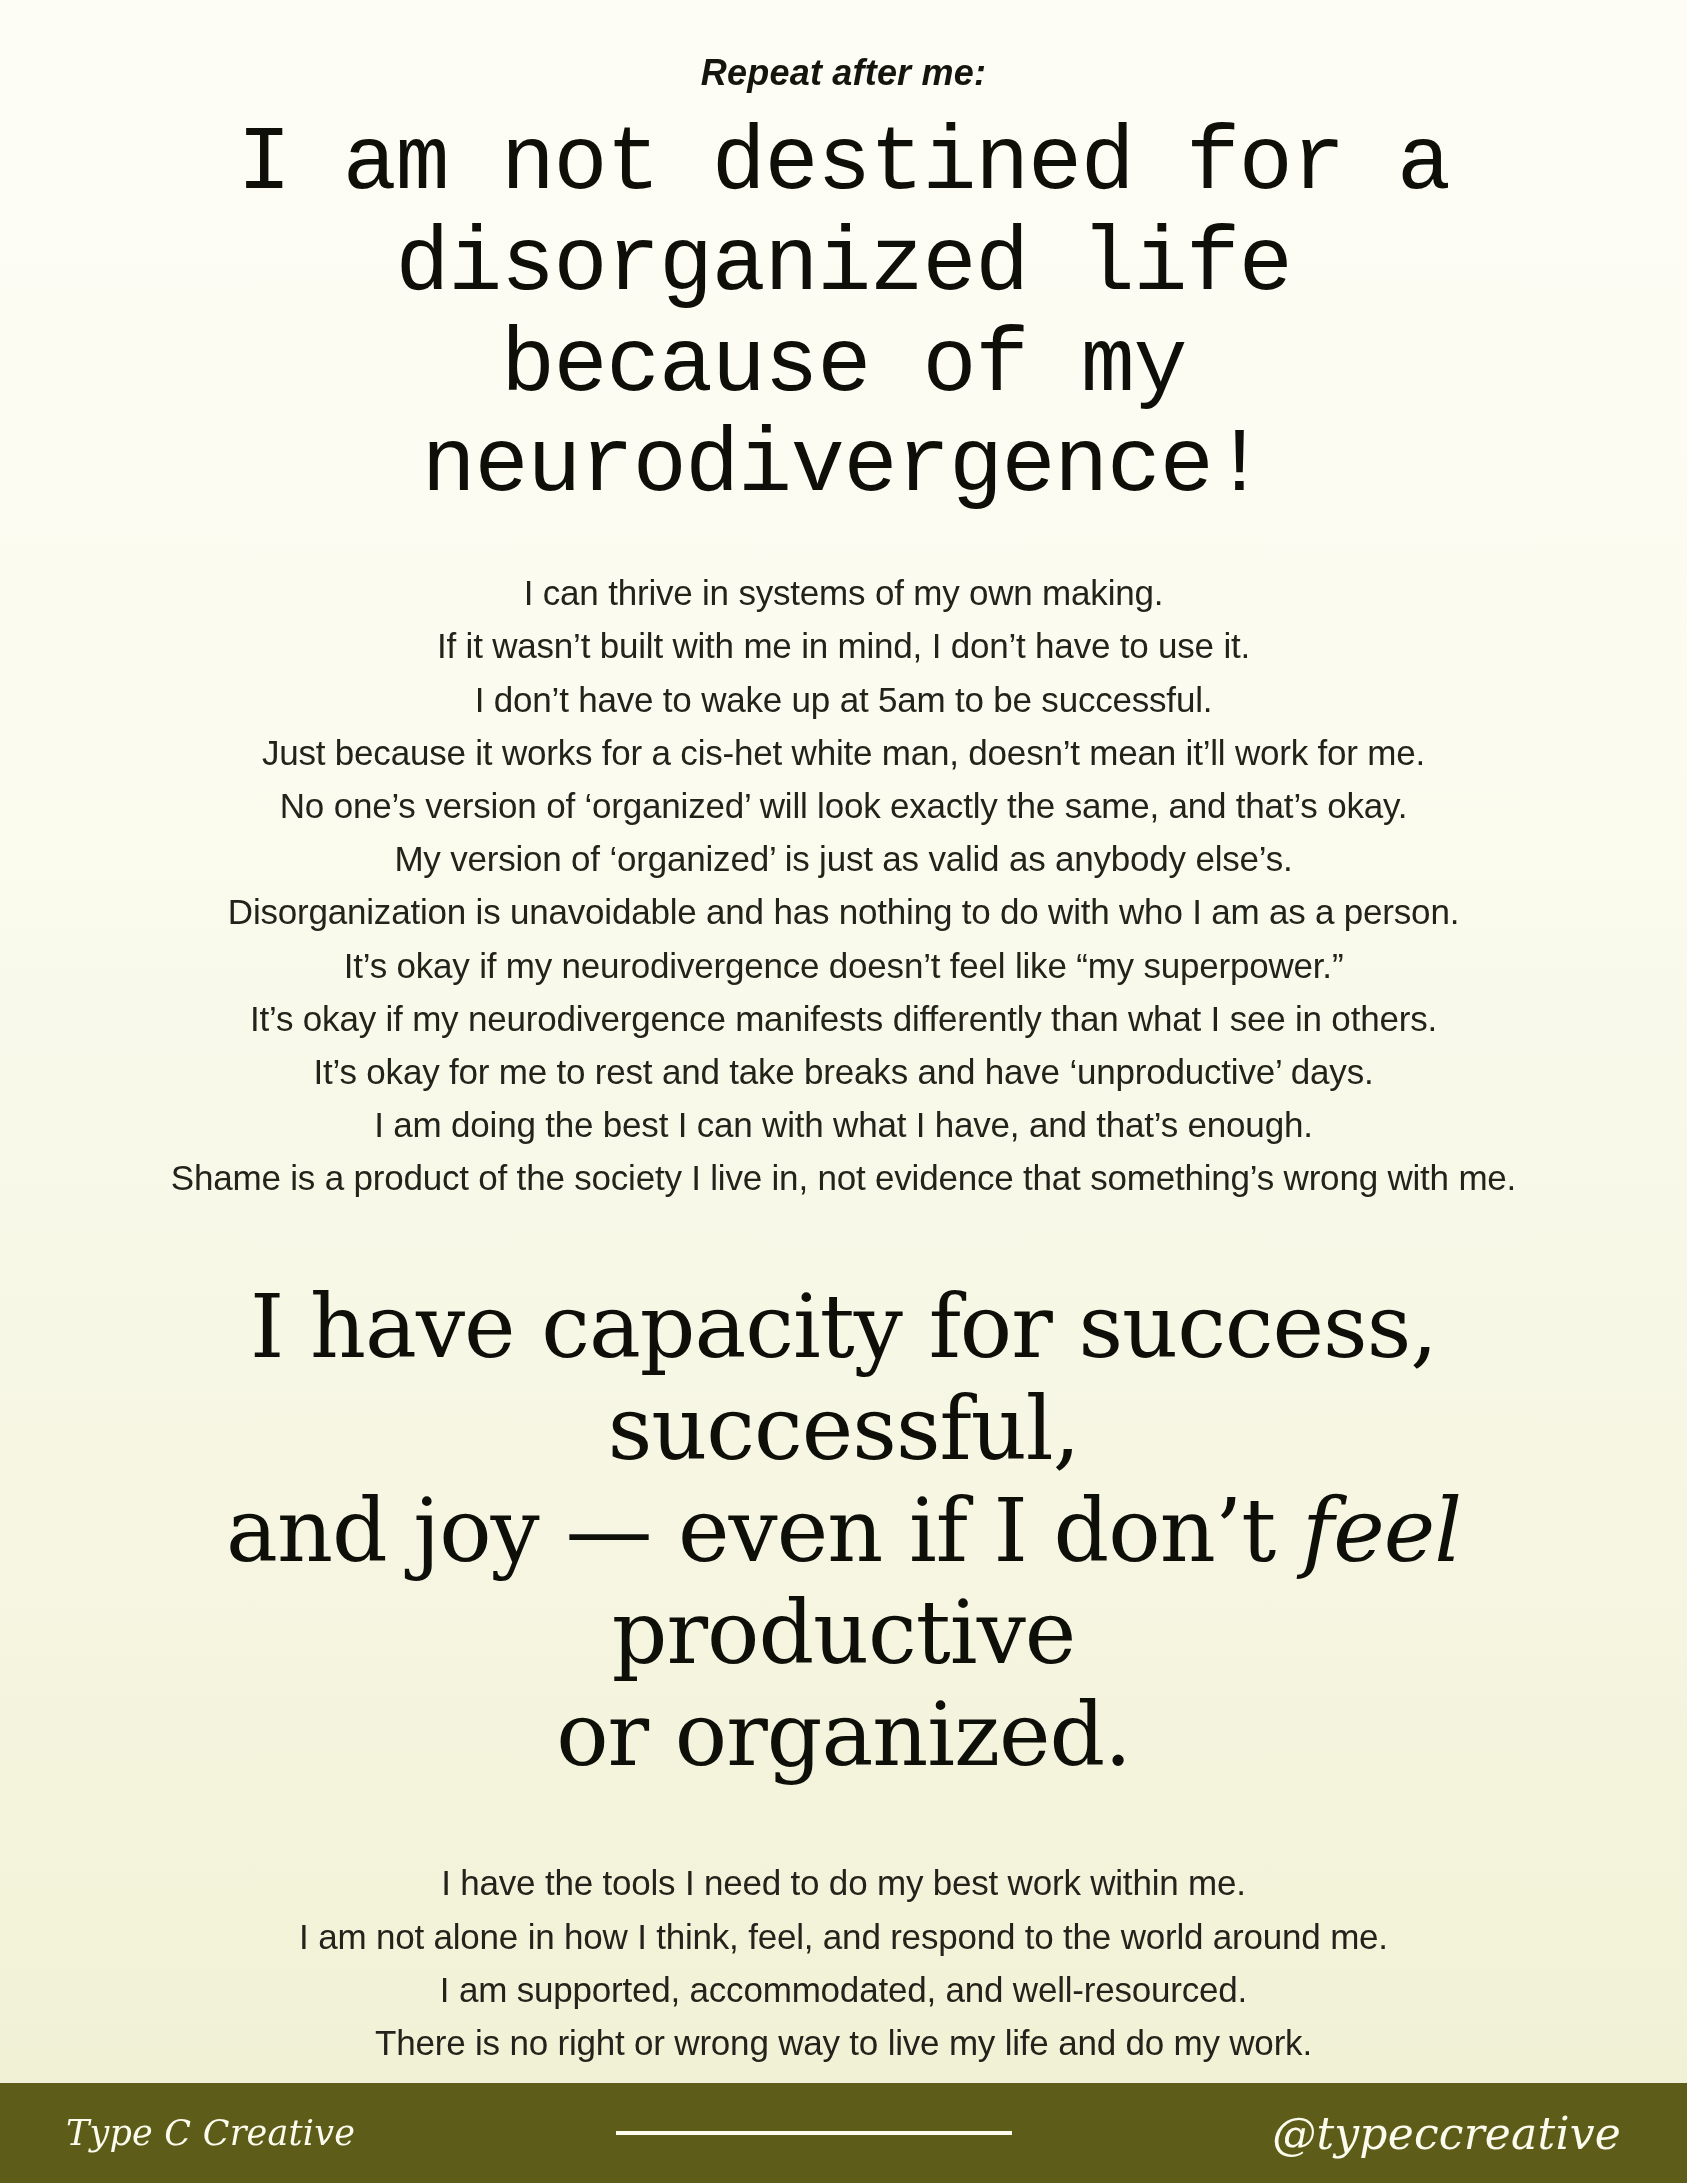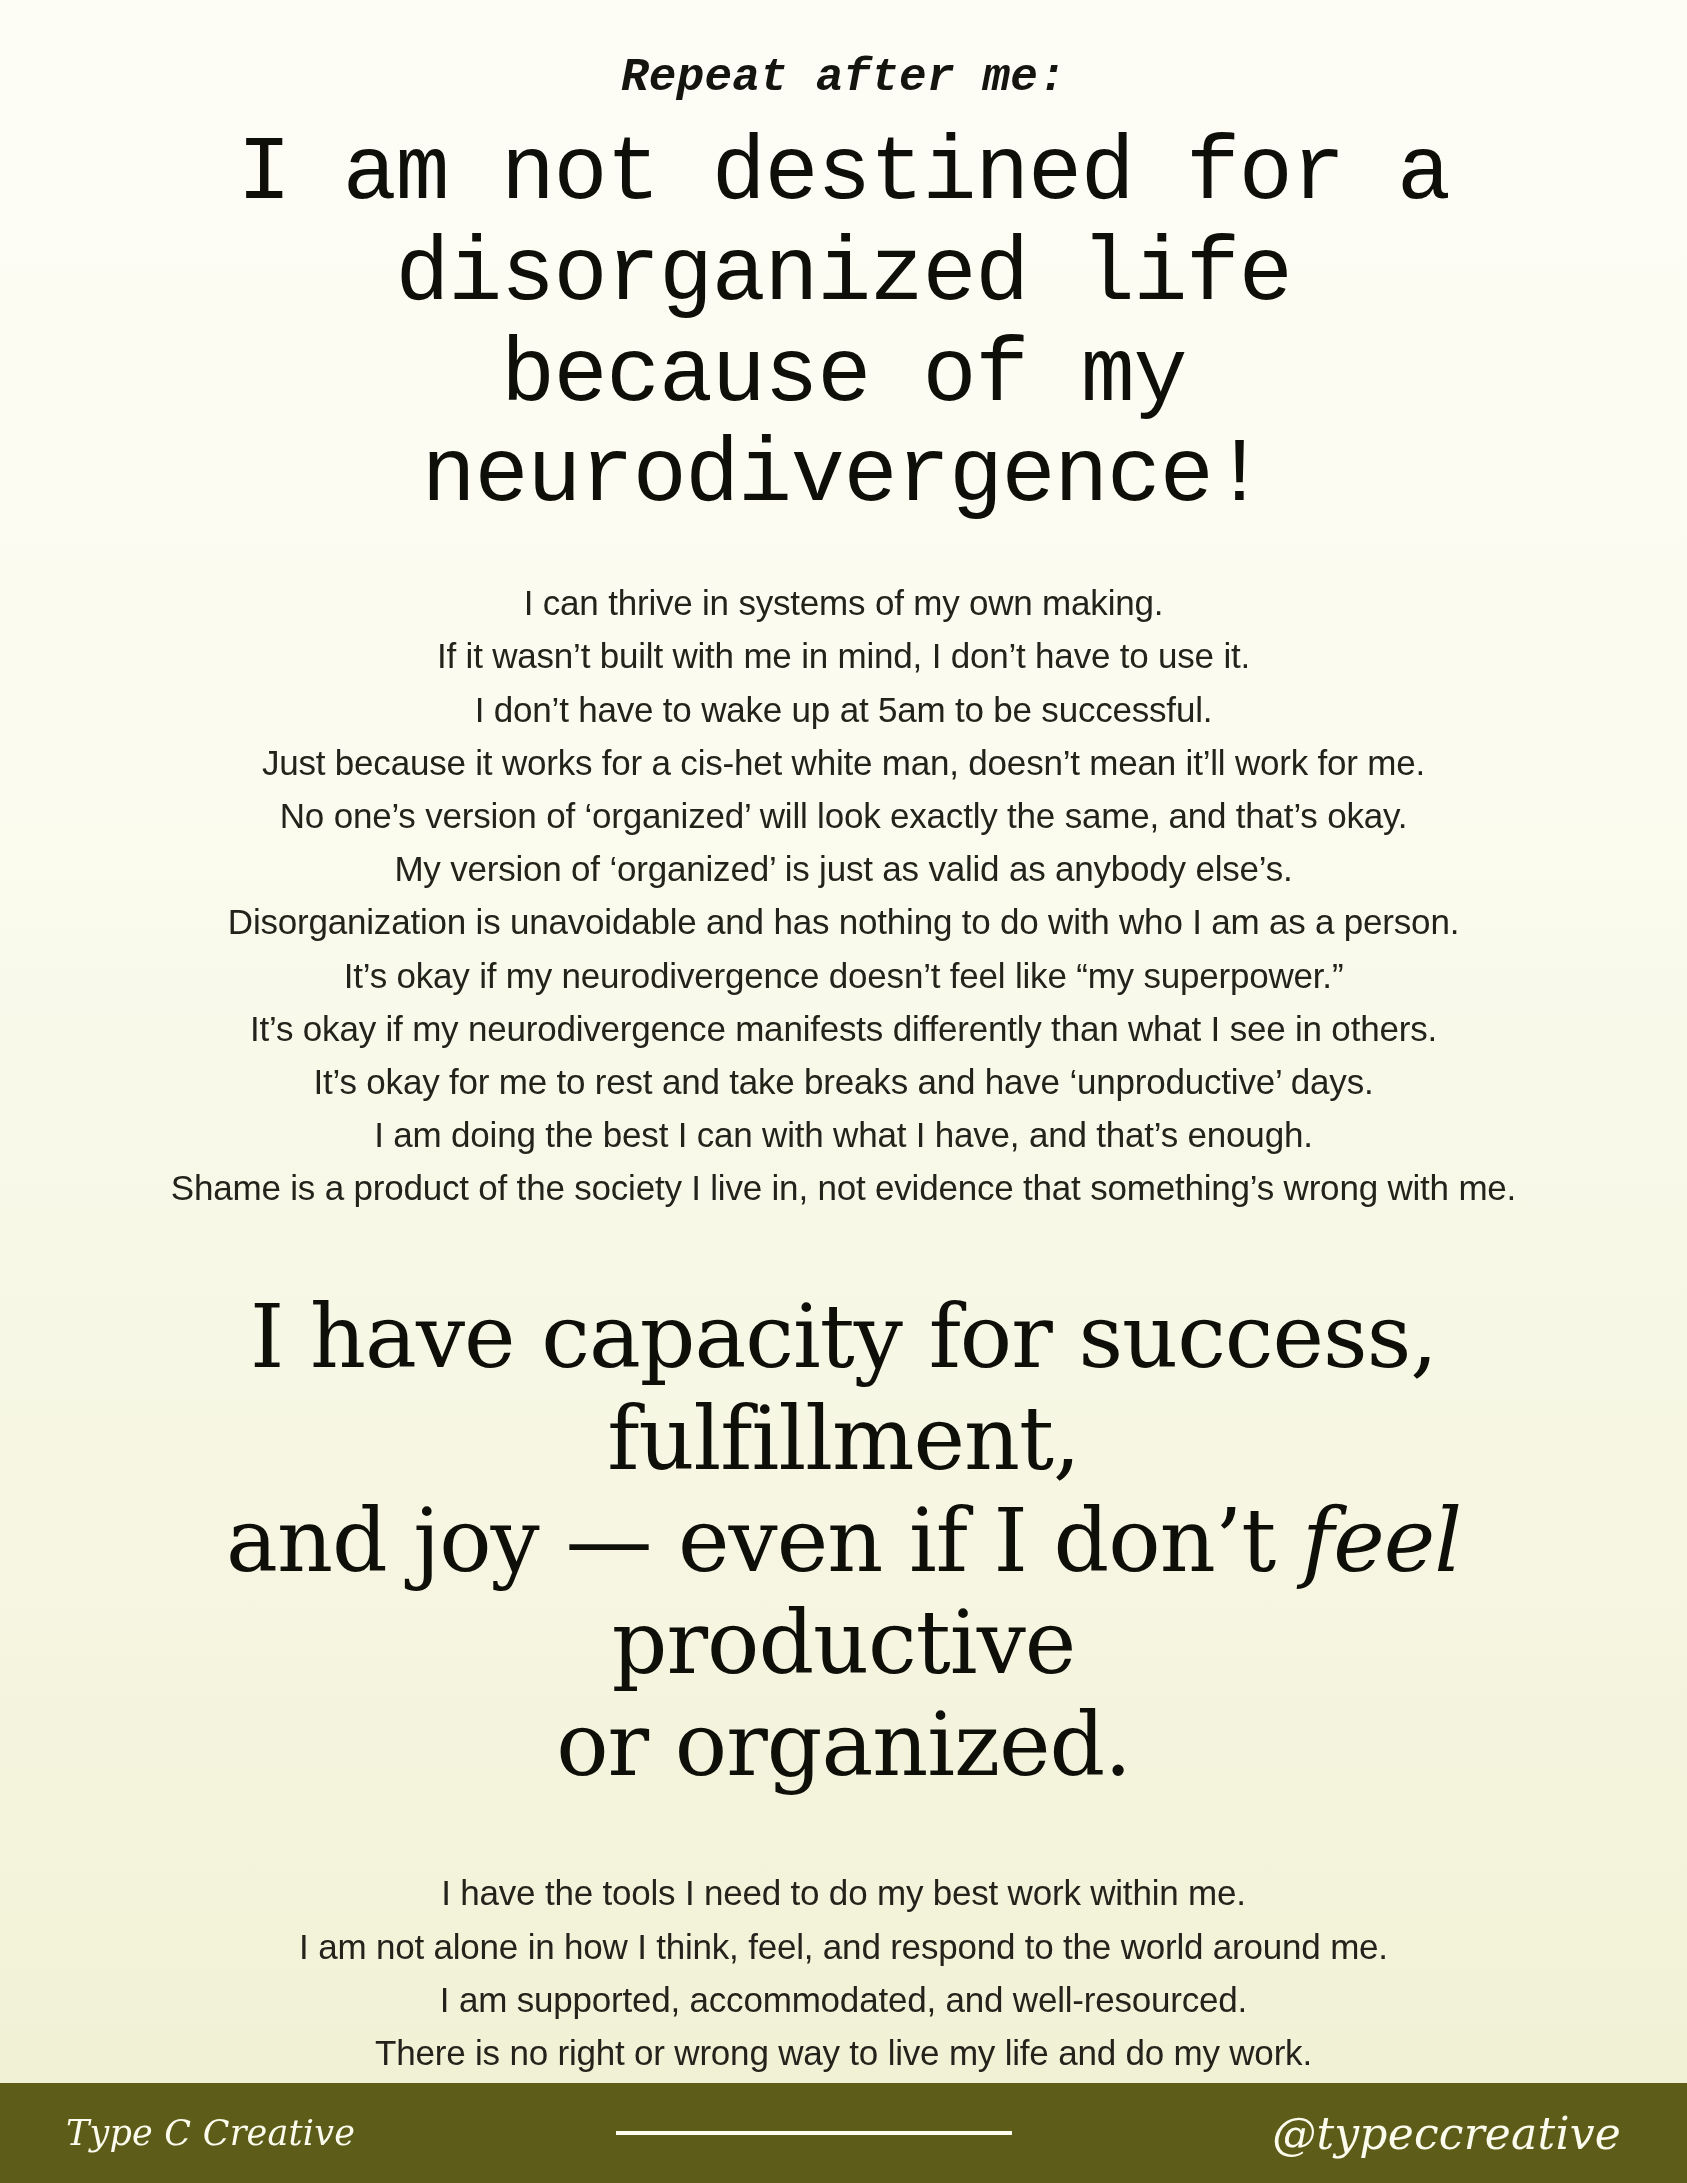--- a/index.html
+++ b/index.html
@@ -19,24 +19,24 @@
     height: 2183px;
     background: linear-gradient(to bottom, #fdfdf6 0%, #fbfbef 35%, #f6f6e3 68%, #f2f2d8 92%, #eeeed0 100%);
     box-sizing: border-box;
     display: flex;
     flex-direction: column;
     align-items: center;
   }
 
   .eyebrow {
     margin-top: 52px;
-    font-family: Liberation Mono, monospace;
+    font-family: Liberation Sans, sans-serif;
     font-style: italic;
     font-weight: 700;
-    font-size: 46px;
+    font-size: 36px;
     color: #15150f;
     letter-spacing: 0.2px;
   }
 
   .headline {
     margin-top: 20px;
     width: 1552px;
     text-align: center;
     font-family: Liberation Mono, monospace;
     font-weight: 400;
@@ -141,21 +141,21 @@
     <div class="line">My version of ‘organized’ is just as valid as anybody else’s.</div>
     <div class="line">Disorganization is unavoidable and has nothing to do with who I am as a person.</div>
     <div class="line">It’s okay if my neurodivergence doesn’t feel like “my superpower.”</div>
     <div class="line">It’s okay if my neurodivergence manifests differently than what I see in others.</div>
     <div class="line">It’s okay for me to rest and take breaks and have ‘unproductive’ days.</div>
     <div class="line">I am doing the best I can with what I have, and that’s enough.</div>
     <div class="line">Shame is a product of the society I live in, not evidence that something’s wrong with me.</div>
   </div>
 
   <div class="headline2">
-    <div>I have capacity for success, fulfillment,</div>
+    <div>I have capacity for success, successful,</div>
     <div><span>and joy — even if I don’t </span><span class="it">feel</span><span> productive</span></div>
     <div>or organized.</div>
   </div>
 
   <div class="affirmations2">
     <div class="line">I have the tools I need to do my best work within me.</div>
     <div class="line">I am not alone in how I think, feel, and respond to the world around me.</div>
     <div class="line">I am supported, accommodated, and well-resourced.</div>
     <div class="line">There is no right or wrong way to live my life and do my work.</div>
   </div>

